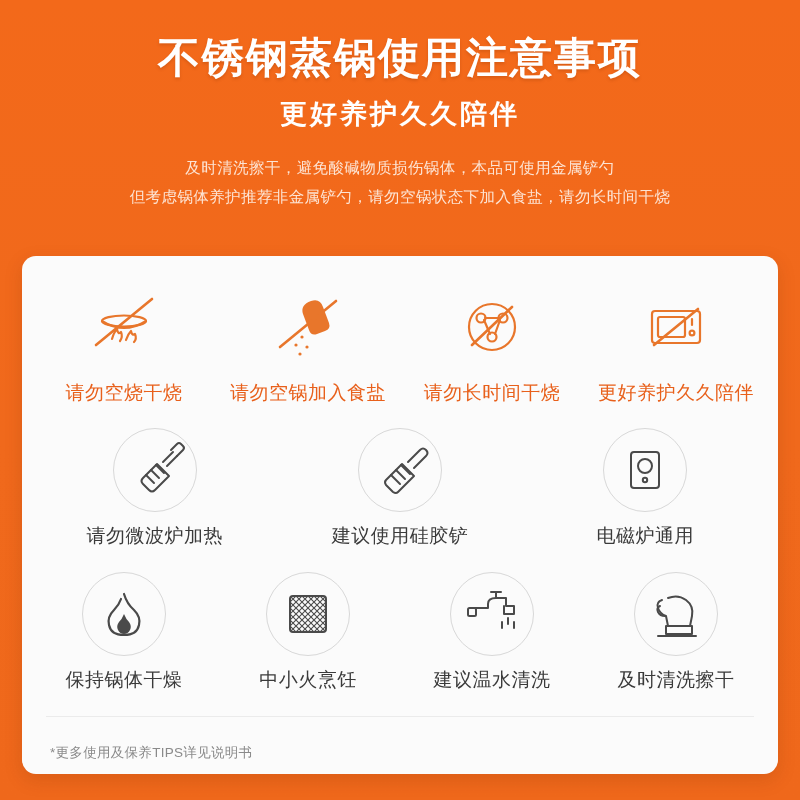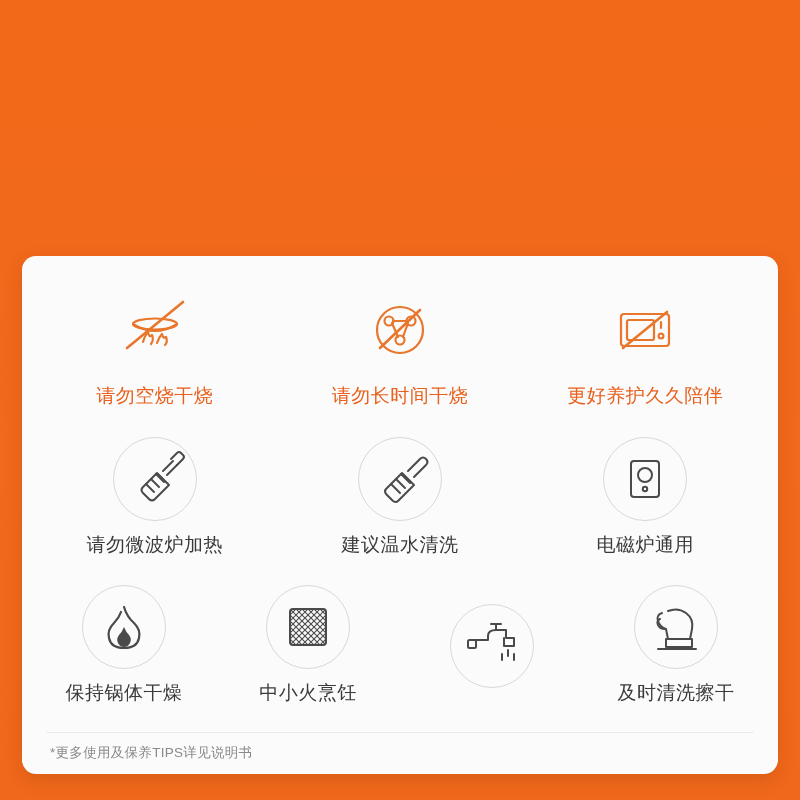--- a/index.html
+++ b/index.html
@@ -107,32 +107,40 @@
     letter-spacing: 0.5px;
     white-space: nowrap;
   }
   .label.warn {
     color: #e8601b;
     font-size: 19px;
   }
   .footnote {
     border-top: 1px solid #ebebeb;
     margin: 12px 14px 0 14px;
-    padding: 11px 4px 12px 4px;
+    padding: 27px 4px 12px 4px;
     font-size: 13.5px;
     color: #8a8a8a;
     letter-spacing: 0.3px;
   }
   svg { display: block; }
 </style>
 </head>
 <body>
 
 <div class="page">
 
+  <div class="header">
+    <div class="title">不锈钢蒸锅使用注意事项</div>
+    <div class="subtitle">更好养护久久陪伴</div>
+    <div class="desc">
+      <div>及时清洗擦干，避免酸碱物质损伤锅体，本品可使用金属铲勺</div>
+      <div>但考虑锅体养护推荐非金属铲勺，请勿空锅状态下加入食盐，请勿长时间干烧</div>
+    </div>
+  </div>
 
   <div class="card">
     <div class="grid">
 
       <div class="row">
 
         <div class="cell">
           <div class="icon-wrap">
             <div class="glyph">
               <svg width="84" height="84" viewBox="0 0 84 84">
@@ -142,20 +150,37 @@
                   <path d="M30 54 q2 -7 5 -10 q1 6 4 3 q2 5 -1 9"></path>
                   <path d="M44 55 q2 -6 5 -9 q1 5 4 3 q2 5 -1 8"></path>
                   <line x1="14" y1="60" x2="70" y2="14" stroke-width="2.6"></line>
                 </g>
               </svg>
             </div>
           </div>
           <div class="label warn">请勿空烧干烧</div>
         </div>
 
+        <div class="cell">
+          <div class="icon-wrap">
+            <div class="glyph">
+              <svg width="84" height="84" viewBox="0 0 84 84">
+                <g fill="none" stroke="#e8762b" stroke-width="2.2" stroke-linecap="round" stroke-linejoin="round">
+                  <path d="M45 16 q9 -3 12 6 l6 16 q2 6 -4 8 l-8 3 q-6 2 -8 -4 l-6 -16 q-3 -9 8 -13 z" fill="#e8762b" stroke="none"></path>
+                  <circle cx="36" cy="52" r="1.6" fill="#e8762b" stroke="none"></circle>
+                  <circle cx="30" cy="60" r="1.6" fill="#e8762b" stroke="none"></circle>
+                  <circle cx="41" cy="62" r="1.6" fill="#e8762b" stroke="none"></circle>
+                  <circle cx="34" cy="69" r="1.6" fill="#e8762b" stroke="none"></circle>
+                  <line x1="14" y1="62" x2="70" y2="16" stroke-width="2.6"></line>
+                </g>
+              </svg>
+            </div>
+          </div>
+          <div class="label warn">请勿空锅加入食盐</div>
+        </div>
 
         <div class="cell">
           <div class="icon-wrap">
             <div class="glyph">
               <svg width="84" height="84" viewBox="0 0 84 84">
                 <g fill="none" stroke="#e8762b" stroke-width="2.2" stroke-linecap="round" stroke-linejoin="round">
                   <circle cx="42" cy="42" r="23"></circle>
                   <circle cx="31" cy="33" r="4.5"></circle>
                   <circle cx="53" cy="33" r="4.5"></circle>
                   <circle cx="42" cy="52" r="4.5"></circle>
@@ -218,21 +243,21 @@
                 <g fill="none" stroke="#4a4a4a" stroke-width="2" stroke-linecap="round" stroke-linejoin="round">
                   <path d="M28 52 l16 -16 l12 12 l-16 16 q-2 2 -5 0 l-7 -7 q-2 -3 0 -5 z"></path>
                   <line x1="33" y1="47" x2="42" y2="56"></line>
                   <line x1="38" y1="42" x2="47" y2="51"></line>
                   <line x1="43" y1="37" x2="52" y2="46"></line>
                   <path d="M50 34 l12 -12 q3 -3 6 0 q3 3 0 6 l-12 12"></path>
                 </g>
               </svg>
             </div>
           </div>
-          <div class="label">建议温水清洗</div>
+          <div class="label">建议使用硅胶铲</div>
         </div>
 
 
         <div class="cell">
           <div class="icon-wrap">
             <div class="circ"></div>
             <div class="glyph">
               <svg width="84" height="84" viewBox="0 0 84 84">
                 <g fill="none" stroke="#4a4a4a" stroke-width="2" stroke-linecap="round" stroke-linejoin="round">
                   <rect x="28" y="24" width="28" height="36" rx="3"></rect>
@@ -290,20 +315,21 @@
                   <rect x="18" y="36" width="8" height="8" rx="1.5"></rect>
                   <line x1="46" y1="26" x2="46" y2="20"></line>
                   <line x1="41" y1="20" x2="51" y2="20"></line>
                   <line x1="58" y1="46" x2="58" y2="52"></line>
                   <line x1="52" y1="50" x2="52" y2="56"></line>
                   <line x1="64" y1="50" x2="64" y2="56"></line>
                 </g>
               </svg>
             </div>
           </div>
+          <div class="label">建议温水清洗</div>
         </div>
 
         <div class="cell">
           <div class="icon-wrap">
             <div class="circ"></div>
             <div class="glyph">
               <svg width="84" height="84" viewBox="0 0 84 84">
                 <g fill="none" stroke="#4a4a4a" stroke-width="2" stroke-linecap="round" stroke-linejoin="round">
                   <path d="M34 26 q10 -4 18 2 q8 6 6 16 l-2 10 h-22 l-2 -10 q-6 -2 -8 -8 q-2 -6 4 -8"></path>
                   <path d="M32 54 h26 v8 h-26 z"></path>

